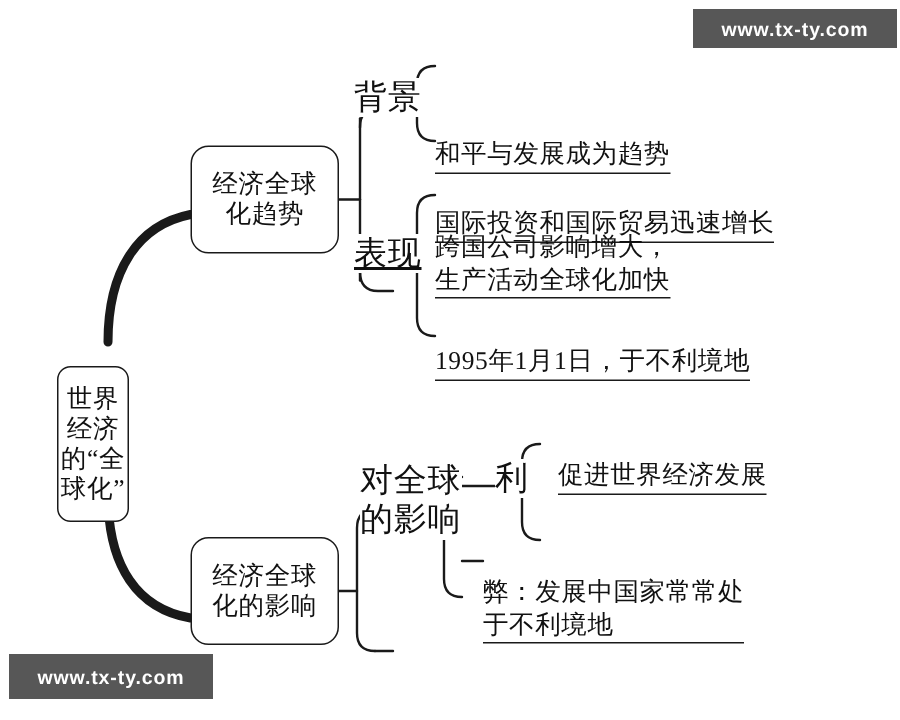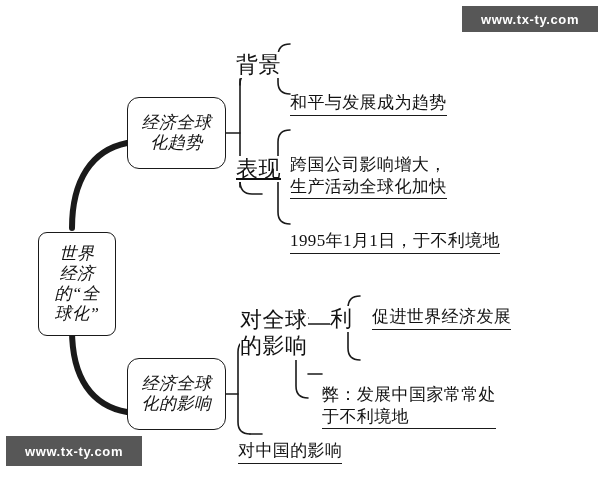--- a/index.html
+++ b/index.html
@@ -31,28 +31,27 @@
     border: 1.6px solid #1a1a1a;
     border-radius: 12px;
     background: #ffffff;
     display: flex;
     align-items: center;
     justify-content: center;
     text-align: center;
     line-height: 1.18;
     letter-spacing: 0.5px;
     z-index: 3;
-    font-style: italic;
   }
   .node-box .txt { display: block; white-space: pre-line; }
 
   #node-center {
     left: 38px;
-    top: 232px;
-    width: 78px;
+    top: 244px;
+    width: 48px;
     height: 104px;
     font-size: 17px;
     border-radius: 9px;
   }
   #node-trend {
     left: 127px;
     top: 97px;
     width: 99px;
     height: 72px;
     font-size: 17px;
@@ -177,20 +176,21 @@
   <div class="leaf" style="left:290px; top:30px;">
     <span class="rule"></span>
   </div>
 
   <div class="leaf" style="left:290px; top:70px;">
     <span>和平与发展成为趋势</span>
     <span class="rule"></span>
   </div>
 
   <div class="leaf" style="left:290px; top:116px;">
+    <span>国际投资和国际贸易迅速增长</span>
     <span class="rule"></span>
   </div>
 
   <div class="leaf" style="left:290px; top:132px;">
     <span>跨国公司影响增大，
 生产活动全球化加快</span>
     <span class="rule"></span>
   </div>
 
   <div class="leaf" style="left:290px; top:208px;">
@@ -207,21 +207,20 @@
     <span class="rule"></span>
   </div>
 
   <div class="leaf" style="left:322px; top:362px;font-family:Liberation Serif, serif;">
     <span>弊：发展中国家常常处
 于不利境地</span>
     <span class="rule"></span>
   </div>
 
   <div class="leaf" style="left:238px; top:418px;">
-    <span>对中国的影响</span>
     <span class="rule"></span>
   </div>
 
   <div class="watermark" id="watermark-top">
     <span>www.tx-ty.com</span>
   </div>
   <div class="watermark" id="watermark-bottom">
     <span>www.tx-ty.com</span>
   </div>
 

